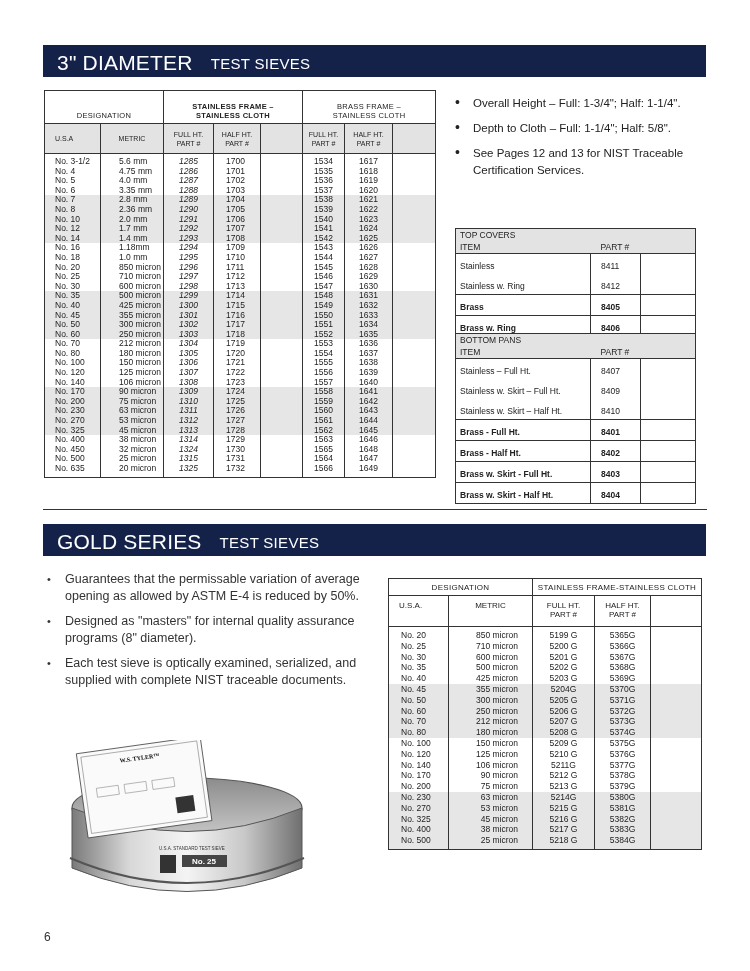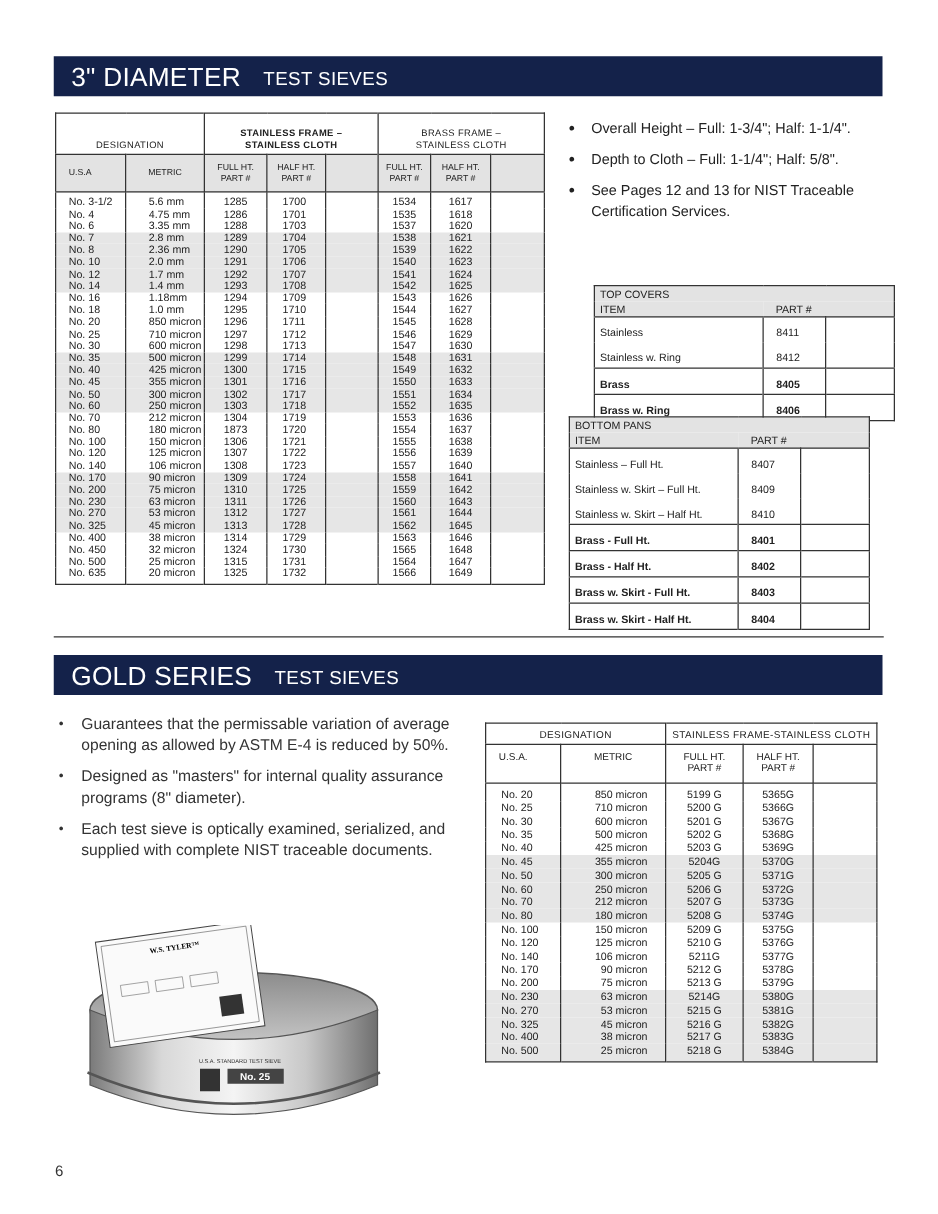--- a/index.html
+++ b/index.html
@@ -15,40 +15,40 @@
   .t3 td, .t3 th { font-weight: normal; }
   .t3 .hdr1 th { height: 33px; font-size: 7.5px; letter-spacing: 0.3px; vertical-align: bottom; padding-bottom: 3px; border-right: 1px solid #333; }
   .t3 .hdr2 th { height: 30px; font-size: 7px; background: #e3e3e3; border-top: 1px solid #333; border-bottom: 1px solid #333; border-right: 1px solid #333; vertical-align: middle; line-height: 9px; }
   .t3 .hdr2 th.l { text-align: left; padding-left: 10px; }
   .t3 tbody td { line-height: 9.6px; padding: 0; }
   .t3 tbody tr.shade td { background: #e6e6e6; }
   .t3 tbody tr:first-child td { padding-top: 3px; }
   .t3 tbody tr:last-child td { padding-bottom: 3px; }
   .t3 td.usa { padding-left: 10px; width: 56px; border-right: 1px solid #333; text-align: left; }
   .t3 td.met { width: 63px; border-right: 1px solid #333; text-align: left; padding-left: 18px; }
-  .t3 td.n1 { width: 50px; border-right: 1px solid #333; text-align: center; }
+  .t3 td.n1 { width: 50px; border-right: 1px solid #333; text-align: center; font-style: italic; }
   .t3 td.n2 { width: 47px; border-right: 1px solid #333; text-align: left; padding-left: 12px; }
   .t3 td.e1 { width: 42px; border-right: 1.5px solid #333; }
   .t3 td.n3 { width: 42px; border-right: 1px solid #333; text-align: center; }
   .t3 td.n4 { width: 48px; border-right: 1px solid #333; text-align: center; }
   .t3 td.e2 { }
 
   .bullets1 { position: absolute; left: 455px; top: 95px; width: 260px; font-size: 11.5px; line-height: 17px; color: #222; }
   .bullets1 li { list-style: none; position: relative; padding-left: 18px; margin-bottom: 8px; }
   .bullets1 li::before { content: "•"; position: absolute; left: 0; top: -1px; font-size: 14px; }
 
   .small-t { position: absolute; left: 455px; width: 241px; border: 1px solid #333; border-collapse: collapse; font-size: 8.5px; }
   .small-t th { font-weight: normal; background: #e3e3e3; text-align: left; padding-left: 4px; line-height: 12px; }
   .small-t tr.h2 th { border-bottom: 1px solid #333; }
   .small-t td { line-height: 12px; vertical-align: top; padding: 0; }
   .small-t td.item { width: 135px; padding-left: 4px; border-right: 1px solid #333; }
   .small-t td.part { width: 50px; padding-left: 10px; border-right: 1px solid #333; }
   .small-t tbody.grp td { padding-top: 6px; padding-bottom: 2px; }
   .small-t tbody.grp + tbody.grp td { border-top: 1px solid #333; font-weight: bold; }
-  #tc { top: 228px; margin-left: 20px; }
+  #tc { top: 228px; }
   #bp { top: 333px; border-radius: 11px; }
 
   .rule { position: absolute; left: 43px; top: 509px; width: 664px; height: 1px; background: #333; }
 
   .bullets2 { position: absolute; left: 47px; top: 571px; width: 330px; font-size: 12.5px; line-height: 17px; color: #333; }
   .bullets2 li { list-style: none; position: relative; padding-left: 18px; margin-bottom: 8px; }
   .bullets2 li::before { content: "•"; position: absolute; left: 0; top: 0; font-size: 11px; }
 
   .gt { position: absolute; left: 388px; top: 578px; width: 314px; border: 1.5px solid #333; border-collapse: collapse; font-size: 8.5px; }
   .gt th { font-weight: normal; }
@@ -114,20 +114,30 @@
         <td class="usa">No. 4</td>
         <td class="met">4.75 mm</td>
         <td class="n1">1286</td>
         <td class="n2">1701</td>
         <td class="e1"></td>
         <td class="n3">1535</td>
         <td class="n4">1618</td>
         <td class="e2"></td>
       </tr>
       <tr>
+        <td class="usa">No. 5</td>
+        <td class="met">4.0  mm</td>
+        <td class="n1">1287</td>
+        <td class="n2">1702</td>
+        <td class="e1"></td>
+        <td class="n3">1536</td>
+        <td class="n4">1619</td>
+        <td class="e2"></td>
+      </tr>
+      <tr>
         <td class="usa">No. 6</td>
         <td class="met">3.35 mm</td>
         <td class="n1">1288</td>
         <td class="n2">1703</td>
         <td class="e1"></td>
         <td class="n3">1537</td>
         <td class="n4">1620</td>
         <td class="e2"></td>
       </tr>
       <tr class="shade">
@@ -286,21 +296,21 @@
         <td class="n1">1304</td>
         <td class="n2">1719</td>
         <td class="e1"></td>
         <td class="n3">1553</td>
         <td class="n4">1636</td>
         <td class="e2"></td>
       </tr>
       <tr>
         <td class="usa">No. 80</td>
         <td class="met">180 micron</td>
-        <td class="n1">1873</td>
+        <td class="n1">1305</td>
         <td class="n2">1720</td>
         <td class="e1"></td>
         <td class="n3">1554</td>
         <td class="n4">1637</td>
         <td class="e2"></td>
       </tr>
       <tr>
         <td class="usa">No. 100</td>
         <td class="met">150 micron</td>
         <td class="n1">1306</td>

